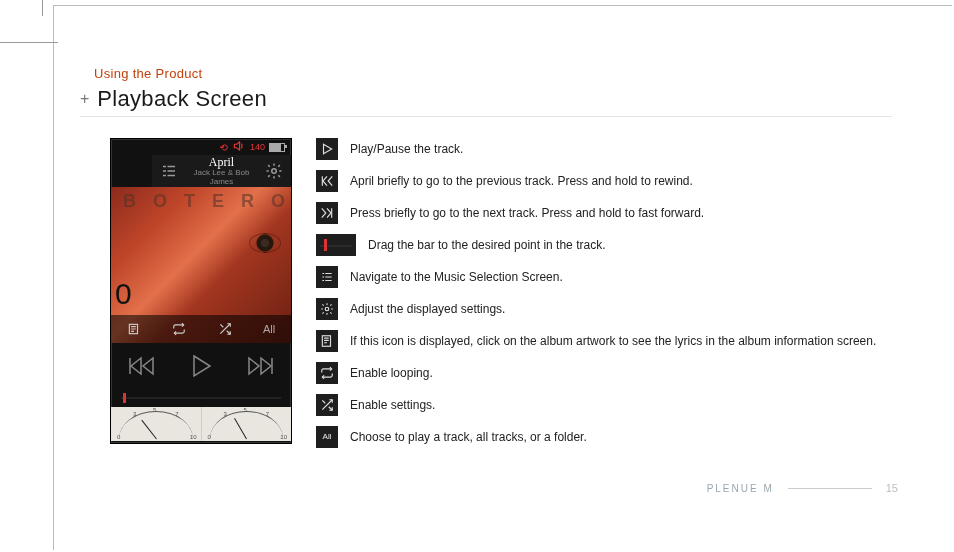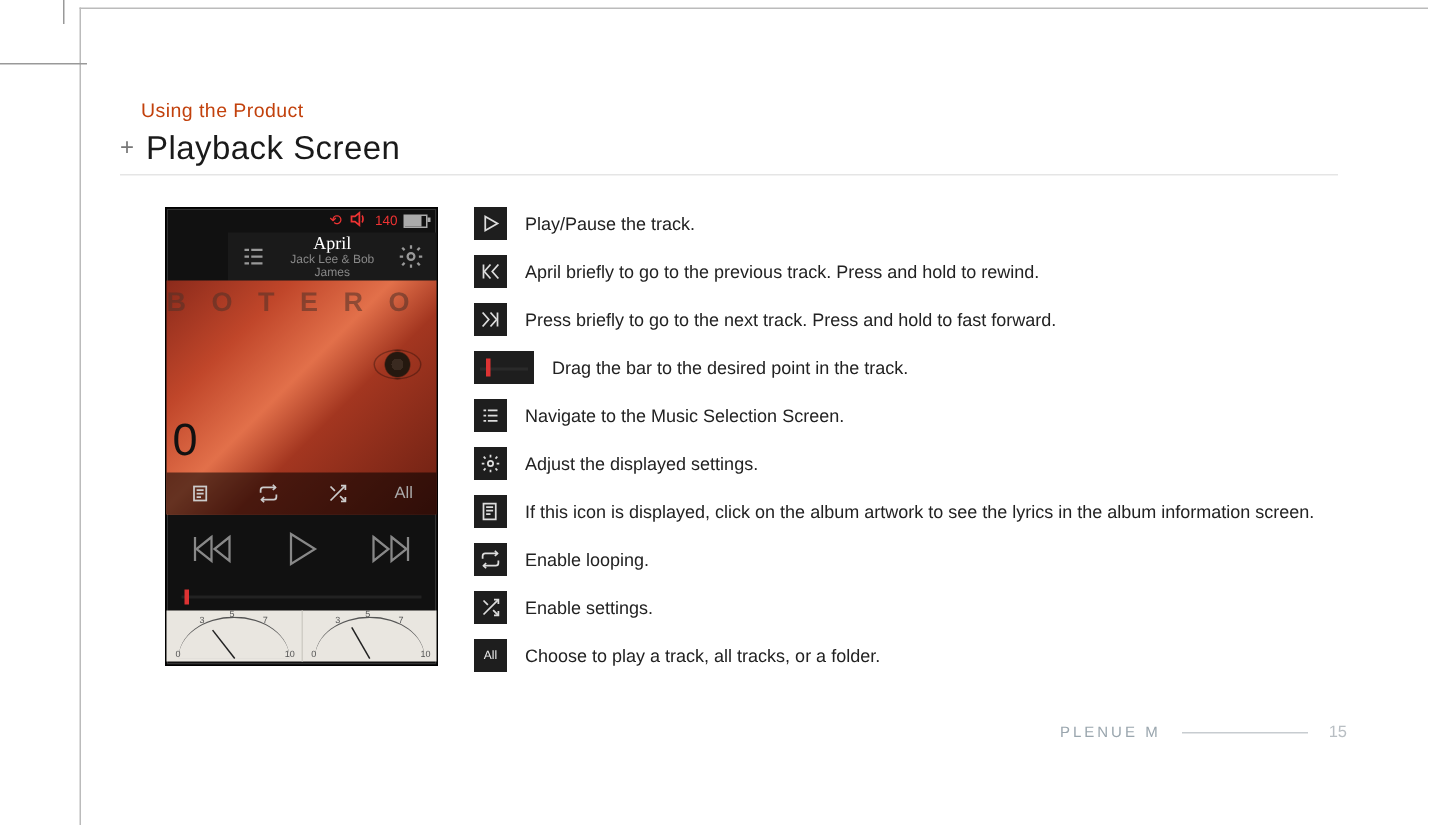--- a/index.html
+++ b/index.html
@@ -128,21 +128,21 @@
   .track-meta { flex: 1; text-align: center; line-height: 1.1; }
   .track-title { color:#fff; font-size:12px; font-family: Georgia, serif; }
   .track-artist { color:#888; font-size:8px; }
   .artwork {
     position: relative;
     height: 156px;
     background: linear-gradient(135deg, #8b2a1b 0%, #c0462a 25%, #e2704a 45%, #a33620 60%, #6a1f12 100%);
     overflow: hidden;
   }
   .art-letters {
-    position:absolute; top:4px; left:0; right:0; text-align:left;
+    position:absolute; top:4px; left:0; right:0; text-align:right;
     font-size: 18px; letter-spacing: 6px; color: rgba(80,50,40,.55);
     font-weight: 600;
   }
   .art-zero {
     position:absolute; left:4px; bottom:32px; font-size:30px; color:#111; font-weight:500;
   }
   .art-eye {
     position:absolute; right:10px; top:46px; width:30px; height:18px; border-radius:50%;
     background: radial-gradient(circle at 50% 50%, #3a2a20 0 4px, #25180f 4px 8px, rgba(0,0,0,0) 9px);
     border: 1px solid rgba(0,0,0,.3);

